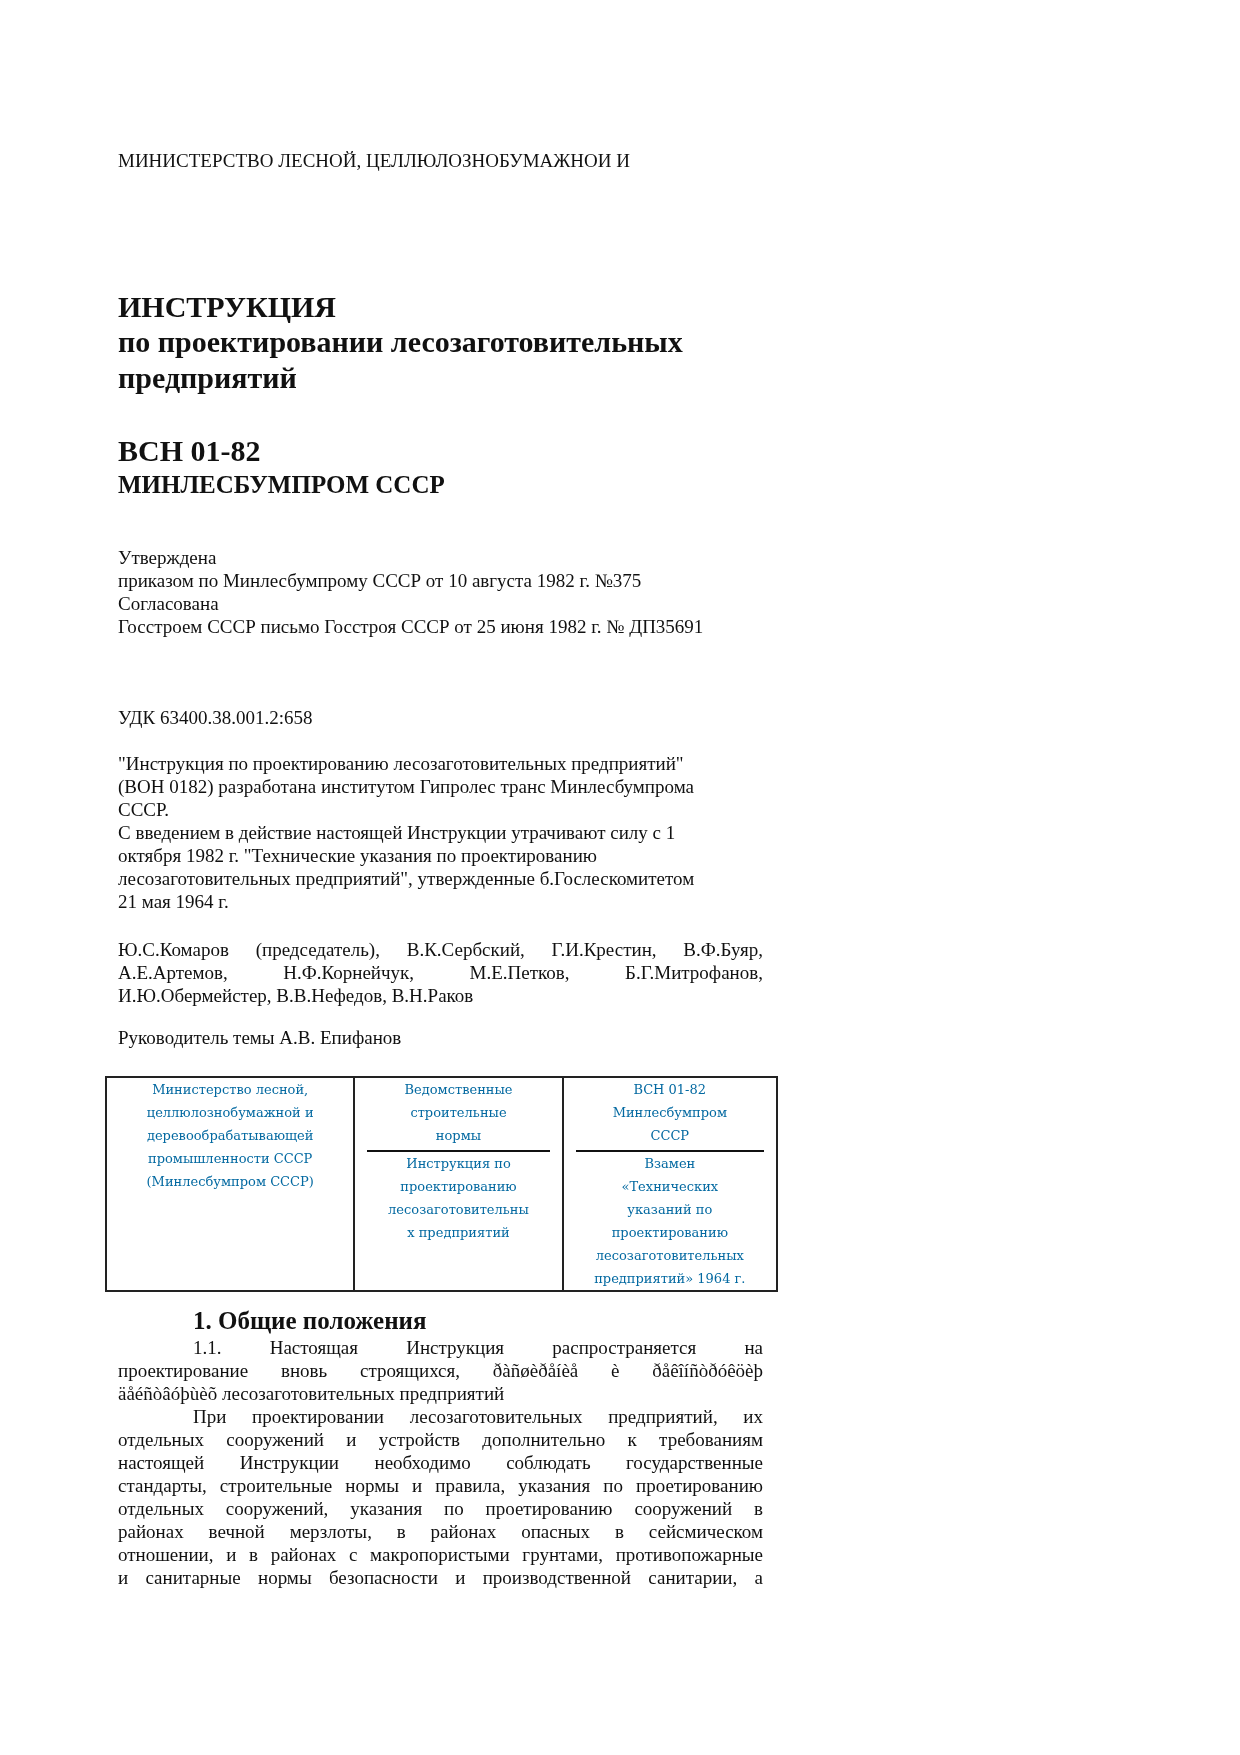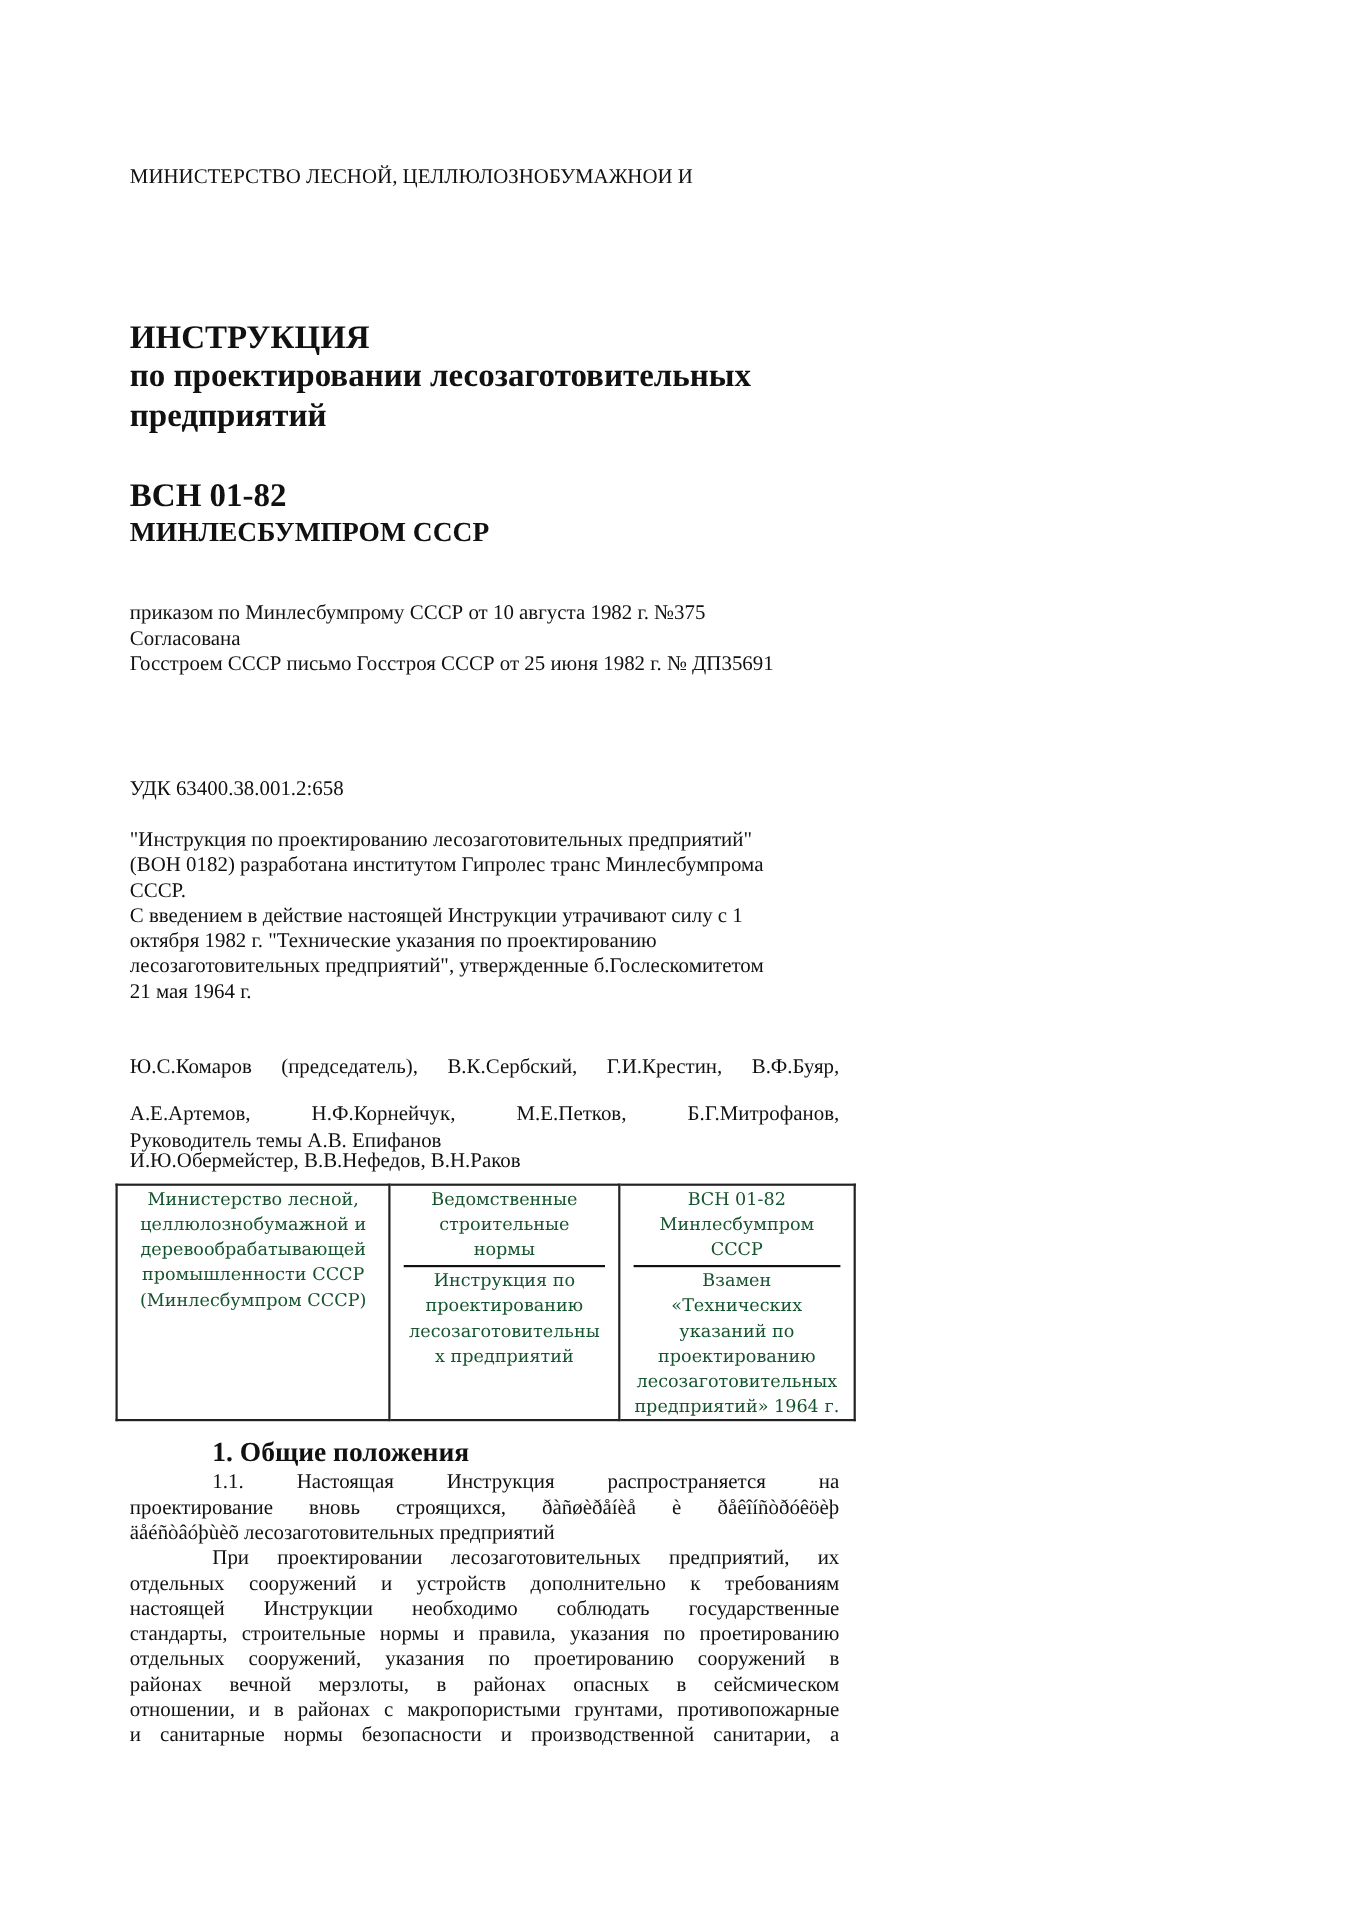--- a/index.html
+++ b/index.html
@@ -10,27 +10,27 @@
   .title-block { left: 118px; top: 289px; font-weight: bold; }
   .t1 { font-size: 30px; line-height: 35px; }
   .t2 { font-size: 30px; line-height: 36px; }
   .code-block { left: 118px; top: 433px; font-weight: bold; }
   .c1 { font-size: 30px; line-height: 36px; }
   .c2 { font-size: 25px; line-height: 32px; }
   .approval { left: 118px; top: 546px; font-size: 19px; line-height: 23px; }
   .udk { left: 118px; top: 706px; font-size: 19px; line-height: 23px; }
   .intro { left: 118px; top: 752px; width: 645px; font-size: 19px; line-height: 23px; }
   .editors { left: 118px; top: 938px; width: 645px; font-size: 19px; line-height: 23px; text-align: justify; }
-  .editors .line { display: block; text-align: justify; text-align-last: justify; margin-top: 20px; }
+  .editors .line { display: block; text-align: justify; text-align-last: justify; }
   .editors .line.last { text-align-last: left; }
   .leader { left: 118px; top: 1026px; font-size: 19px; line-height: 23px; }
 
   table.stamp { position: absolute; left: 105px; top: 1076px; width: 673px; height: 215px;
     border-collapse: collapse; border: 2px solid #222; font-family: "DejaVu Serif", serif;
-    font-size: 16px; line-height: 23px; color: #14532d; }
+    font-size: 13px; line-height: 23px; color: #0369a1; }
   table.stamp td { border: 2px solid #222; vertical-align: top; text-align: center; padding: 0 6px; }
   td.col1 { width: 234px; }
   td.col2 { width: 194px; }
   td.col3 { width: 200px; }
   .cell-top { padding-bottom: 1px; }
   .cell-rule { border-top: 2px solid #111; margin: 2px 6px 0 6px; }
   .wrapline { display: block; }
 
   .section { left: 193px; top: 1306px; font-size: 25px; font-weight: bold; line-height: 30px; }
   .para { left: 118px; width: 645px; font-size: 19px; line-height: 23px; }
@@ -52,20 +52,21 @@
   <div class="t2">по проектировании лесозаготовительных</div>
   <div class="t2">предприятий</div>
 </div>
 
 <div class="abs code-block">
   <div class="c1">ВСН 01-82</div>
   <div class="c2">МИНЛЕСБУМПРОМ СССР</div>
 </div>
 
 <div class="abs approval">
+  <div>Утверждена</div>
   <div>приказом по Минлесбумпрому СССР от 10 августа 1982 г. №375</div>
   <div>Согласована</div>
   <div>Госстроем СССР письмо Госстроя СССР от 25 июня 1982 г. № ДП35691</div>
 </div>
 
 <div class="abs udk">УДК 63400.38.001.2:658</div>
 
 <div class="abs intro">
   <div>"Инструкция по проектированию лесозаготовительных предприятий"</div>
   <div>(ВОН 0182) разработана институтом Гипролес транс Минлесбумпрома</div>

